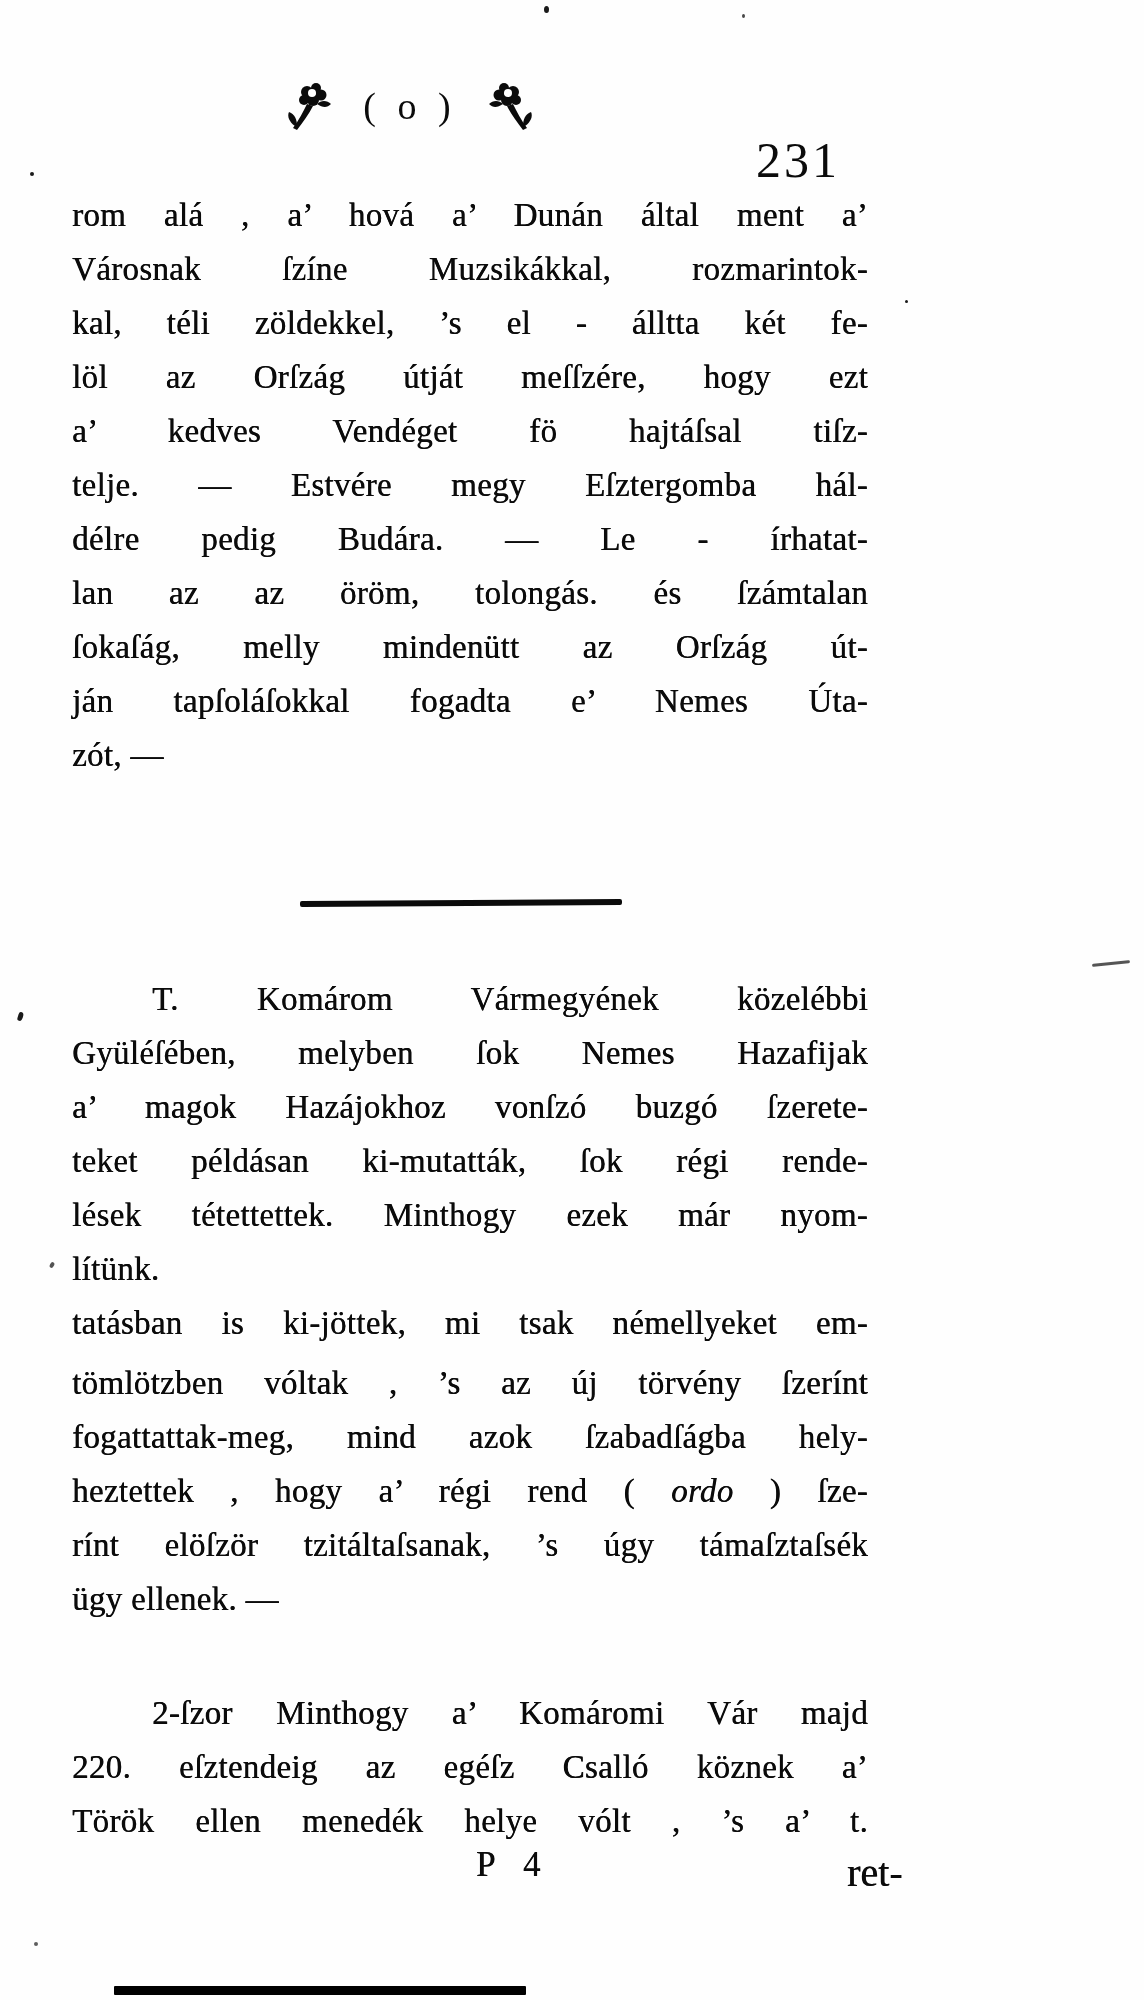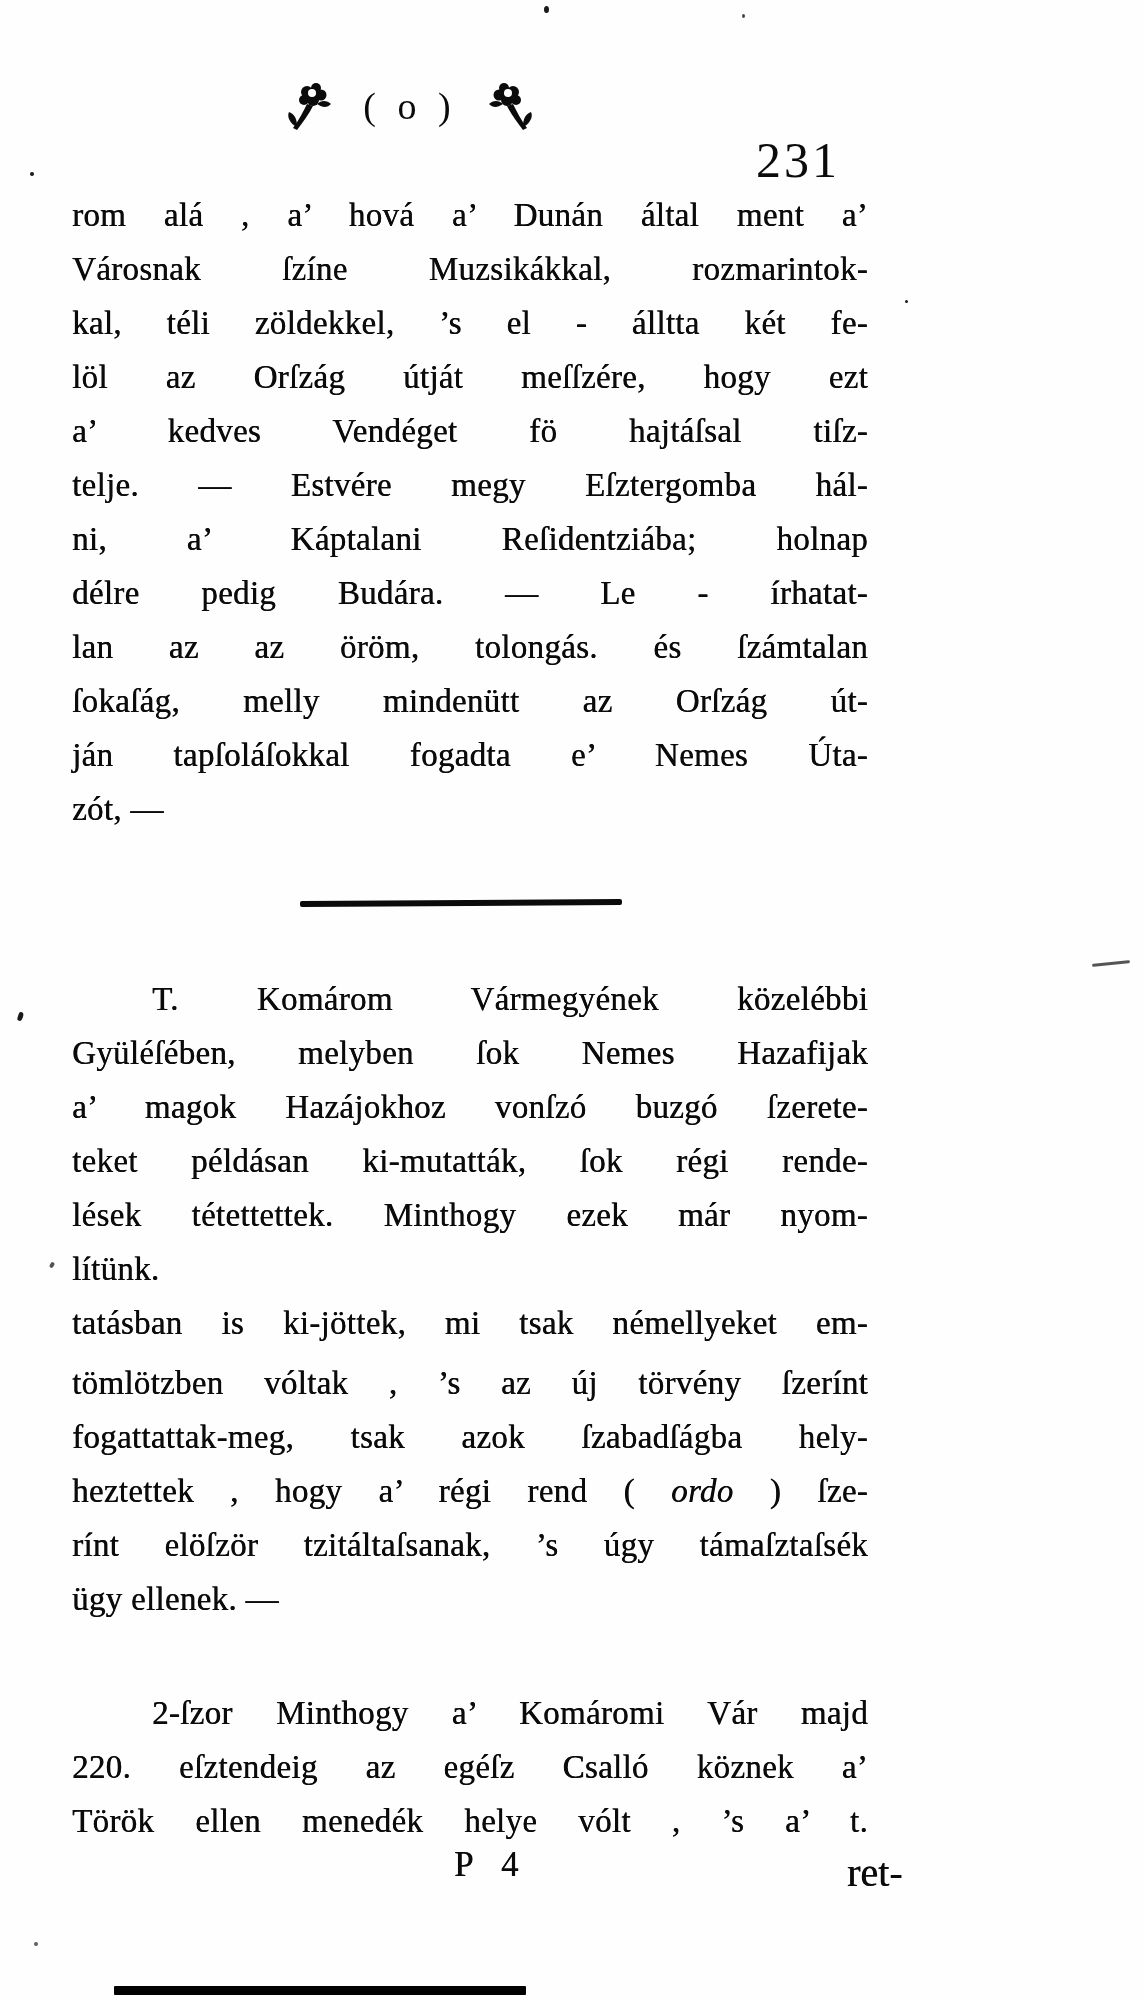--- a/index.html
+++ b/index.html
@@ -43,21 +43,21 @@
   .p4{top:1686px;}
   
   .divider{
     position:absolute;top:900px;left:300px;width:322px;height:6px;
     background:#0b0b0b;transform:rotate(-0.4deg);
     border-radius:2px;
   }
   
   .footer{position:absolute;top:1845px;left:72px;width:823px;height:54px;}
   .signature{
-    position:absolute;left:382px;top:0;
+    position:absolute;left:404px;top:0;
     font-size:35px;letter-spacing:10px;text-shadow:0.4px 0 0 currentColor;
   }
   .catchword{
     position:absolute;left:775px;top:4px;
     font-size:40px;text-shadow:0.4px 0 0 currentColor;
   }
   
   .bottom-bar{position:absolute;left:114px;top:1986px;width:412px;height:9px;background:#000;border-radius:1px;}
   .speck{position:absolute;background:#1a1a1a;border-radius:50%;}
   .s1{left:30px;top:172px;width:4px;height:4px;}
@@ -107,21 +107,20 @@
     <span class="page-number">231</span>
   </div>
 
   <div class="para p1">
     <div class="line">rom  alá ,  a’  hová  a’  Dunán  által  ment  a’</div>
     <div class="line">Városnak ſzíne Muzsikákkal, rozmarintok-</div>
     <div class="line">kal,  téli  zöldekkel,  ’s  el - álltta  két  fe-</div>
     <div class="line">löl  az  Orſzág  útját  meſſzére,  hogy  ezt</div>
     <div class="line">a’  kedves  Vendéget  fö  hajtáſsal  tiſz-</div>
     <div class="line">telje.  —  Estvére  megy  Eſztergomba  hál-</div>
-    <div class="line">ni,  a’  Káptalani  Reſidentziába;  holnap</div>
     <div class="line">délre  pedig  Budára.  —  Le - írhatat-</div>
     <div class="line">lan  az  az  öröm,  tolongás.  és  ſzámtalan</div>
     <div class="line">ſokaſág,  melly  mindenütt  az  Orſzág  út-</div>
     <div class="line">ján  tapſoláſokkal  fogadta  e’  Nemes  Úta-</div>
     <div class="line last">zót,  —</div>
   </div>
 
   <div class="divider"></div>
 
   <div class="para p2">
@@ -129,21 +128,21 @@
     <div class="line">Gyüléſében,  melyben  ſok  Nemes  Hazafijak</div>
     <div class="line">a’ magok Hazájokhoz vonſzó buzgó ſzerete-</div>
     <div class="line">teket példásan ki-mutatták,  ſok régi rende-</div>
     <div class="line">lések tétettettek.   Minthogy ezek már nyom-</div>
     <div class="line last">lítünk.</div>
     <div class="line">tatásban is ki-jöttek,  mi tsak némellyeket em-</div>
   </div>
 
   <div class="para p3">
     <div class="line">tömlötzben  vóltak , ’s  az  új  törvény  ſzerínt</div>
-    <div class="line">fogattattak-meg, tsak azok ſzabadſágba hely-</div>
+    <div class="line">fogattattak-meg, mind azok ſzabadſágba hely-</div>
     <div class="line"><span>heztettek ,  hogy  a’  régi  rend  ( </span><span class="em">ordo</span><span> )  ſze-</span></div>
     <div class="line">rínt elöſzör tzitáltaſsanak, ’s úgy támaſztaſsék</div>
     <div class="line last">ügy  ellenek.   —</div>
   </div>
 
   <div class="para p4">
     <div class="line indent">2-ſzor  Minthogy a’ Komáromi Vár majd</div>
     <div class="line">220.  eſztendeig  az  egéſz  Csalló  köznek  a’</div>
     <div class="line">Török  ellen  menedék  helye  vólt , ’s  a’  t.</div>
   </div>

